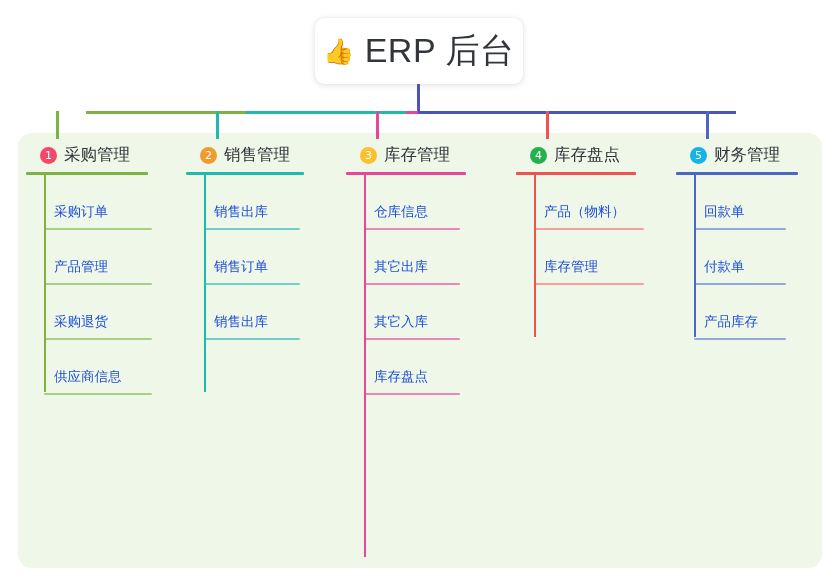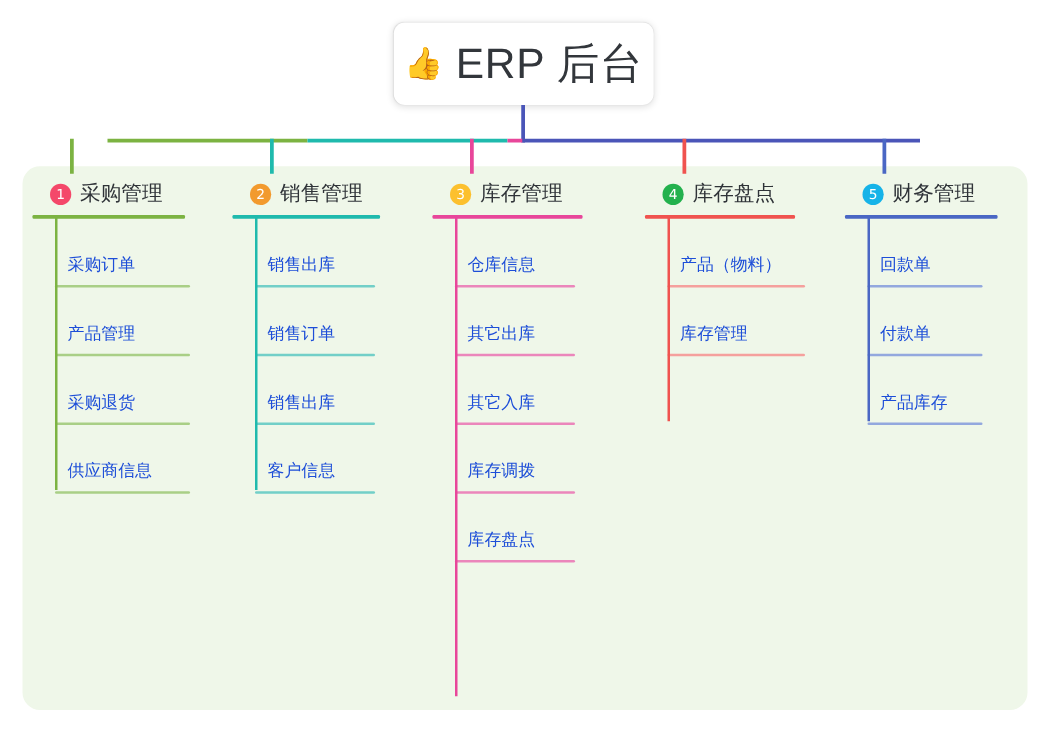--- a/index.html
+++ b/index.html
@@ -195,24 +195,20 @@
             <div class="item-rule" style="background: rgb(114, 207, 200); width: 96px;"></div>
           </div>
           <div class="item">
             <div class="item-label">销售订单</div>
             <div class="item-rule" style="background: rgb(114, 207, 200); width: 96px;"></div>
           </div>
           <div class="item">
             <div class="item-label">销售出库</div>
             <div class="item-rule" style="background: rgb(114, 207, 200); width: 96px;"></div>
           </div>
-          <div class="item">
-            <div class="item-label">客户信息</div>
-            <div class="item-rule" style="background: rgb(114, 207, 200); width: 96px;"></div>
-          </div>
         </div>
         <div class="spine" style="background: rgb(31, 186, 173); top: 29px; height: 220px;"></div>
       </div>
       <div class="column" style="left: 338px; width: 170px;">
         <div class="col-header">
           <span class="badge" style="background: rgb(252, 192, 46);">3</span>
           <span class="col-title">库存管理</span>
         </div>
         <div class="col-rule" style="background: rgb(232, 70, 154); width: 120px; margin-left: 8px;"></div>
         <div class="items">
@@ -222,24 +218,20 @@
           </div>
           <div class="item">
             <div class="item-label">其它出库</div>
             <div class="item-rule" style="background: rgb(235, 134, 187); width: 96px;"></div>
           </div>
           <div class="item">
             <div class="item-label">其它入库</div>
             <div class="item-rule" style="background: rgb(235, 134, 187); width: 96px;"></div>
           </div>
           <div class="item">
-            <div class="item-label">库存调拨</div>
-            <div class="item-rule" style="background: rgb(235, 134, 187); width: 96px;"></div>
-          </div>
-          <div class="item">
             <div class="item-label">库存盘点</div>
             <div class="item-rule" style="background: rgb(235, 134, 187); width: 96px;"></div>
           </div>
         </div>
         <div class="spine" style="background: rgb(232, 70, 154); top: 29px; height: 385px;"></div>
       </div>
       <div class="column" style="left: 508px; width: 160px;">
         <div class="col-header">
           <span class="badge" style="background: rgb(35, 177, 77);">4</span>
           <span class="col-title">库存盘点</span>

